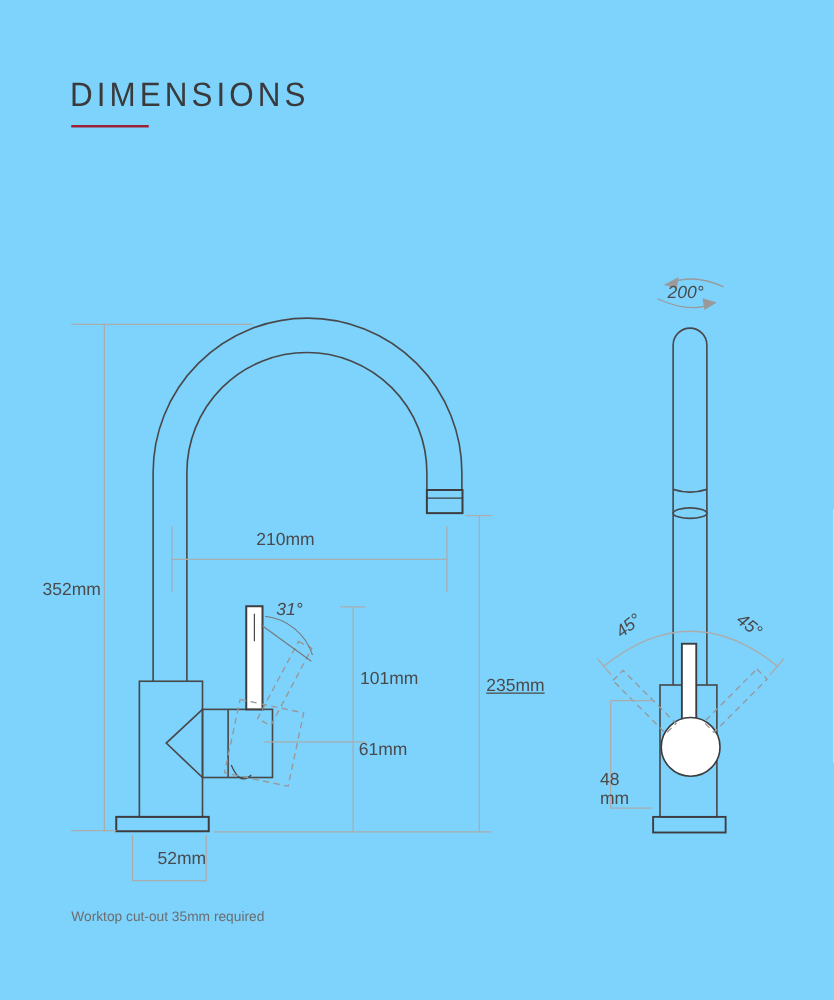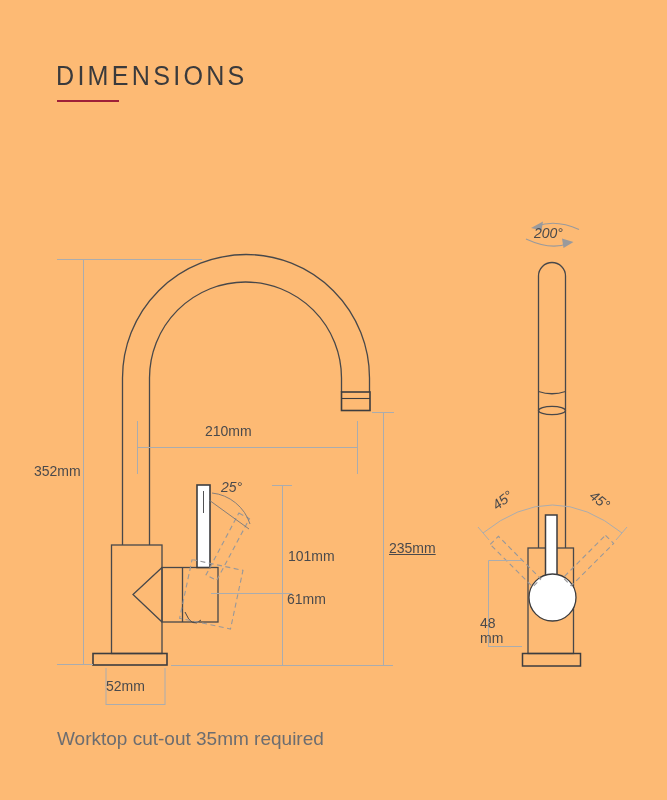--- a/index.html
+++ b/index.html
@@ -1,26 +1,26 @@
 <!DOCTYPE html>
 <html><head>
 <meta charset="utf-8">
 <style>
   html,body{margin:0;padding:0;background:#ffffff;}
-  .page{position:relative;width:667px;height:800px;background:#fdba74;overflow:hidden;
+  .page{position:relative;width:667px;height:800px;background:#7dd3fc;overflow:hidden;
         font-family:"Liberation Sans", sans-serif;}
   .title{position:absolute;left:56px;top:61px;font-size:27px;font-weight:400;color:#3a3a3c;
          letter-spacing:3.5px;transform:scaleX(.93);transform-origin:left top;white-space:nowrap;}
   .title-rule{position:absolute;left:57px;top:100px;width:62px;height:2px;background:#9e2038;}
   .lineart{position:absolute;left:0;top:0;}
   .lbl{position:absolute;font-size:14px;line-height:1.05;color:#4a4a4c;white-space:nowrap;}
   .lbl.center{text-align:left;}
   .lbl.right{text-align:left;}
   .lbl.italic{font-style:italic;}
-  .note{position:absolute;left:57px;top:728px;font-size:19px;color:#6c6d70;white-space:nowrap;}
+  .note{position:absolute;left:57px;top:728px;font-size:11px;color:#6c6d70;white-space:nowrap;}
 </style>
 </head>
 <body>
 
 <div class="page">
 
   <div class="title">DIMENSIONS</div>
   <div class="title-rule"></div>
 
   <svg class="lineart" width="667" height="800" viewBox="0 0 667 800">
@@ -118,25 +118,25 @@
     <g stroke="#9a9a9c" stroke-width="1.1" fill="none">
       <path d="M579,229.5 Q556,219 537,226"></path>
       <polygon points="531,228 543,221.5 541.5,230.5" fill="#9a9a9c" stroke="none"></polygon>
       <path d="M526,239 Q551,250.5 568,243.5"></path>
       <polygon points="573.5,242 562,238.5 563.5,248" fill="#9a9a9c" stroke="none"></polygon>
     </g>
   </svg>
 
   <div class="lbl right" style="left:34px;top:464px;width:46px;">352mm</div>
   <div class="lbl center" style="left:205px;top:424px;width:80px;">210mm</div>
-  <div class="lbl italic" style="left:221px;top:480px;">25°</div>
-  <div class="lbl" style="left:288px;top:549px;">101mm</div>
+  <div class="lbl italic" style="left:221px;top:480px;">31°</div>
+  <div class="lbl" style="left:288px;top:535px;">101mm</div>
   <div class="lbl" style="left:287px;top:592px;">61mm</div>
   <div class="lbl" style="left:389px;top:541px;text-decoration:underline;">235mm</div>
-  <div class="lbl center" style="left:106px;top:679px;width:60px;">52mm</div>
+  <div class="lbl center" style="left:106px;top:679px;width:60px;padding-left:20px;">52mm</div>
 
   <div class="lbl italic" style="left:534px;top:226px;">200°</div>
   <div class="lbl italic" style="left:492px;top:493px;transform:rotate(-38deg);">45°</div>
   <div class="lbl italic" style="left:589px;top:493px;transform:rotate(38deg);">45°</div>
   <div class="lbl center" style="left:480px;top:616px;width:30px;"><span>48</span><br>
     <span>mm</span></div>
 
   <div class="note">Worktop cut-out 35mm required</div>
 </div>
 

